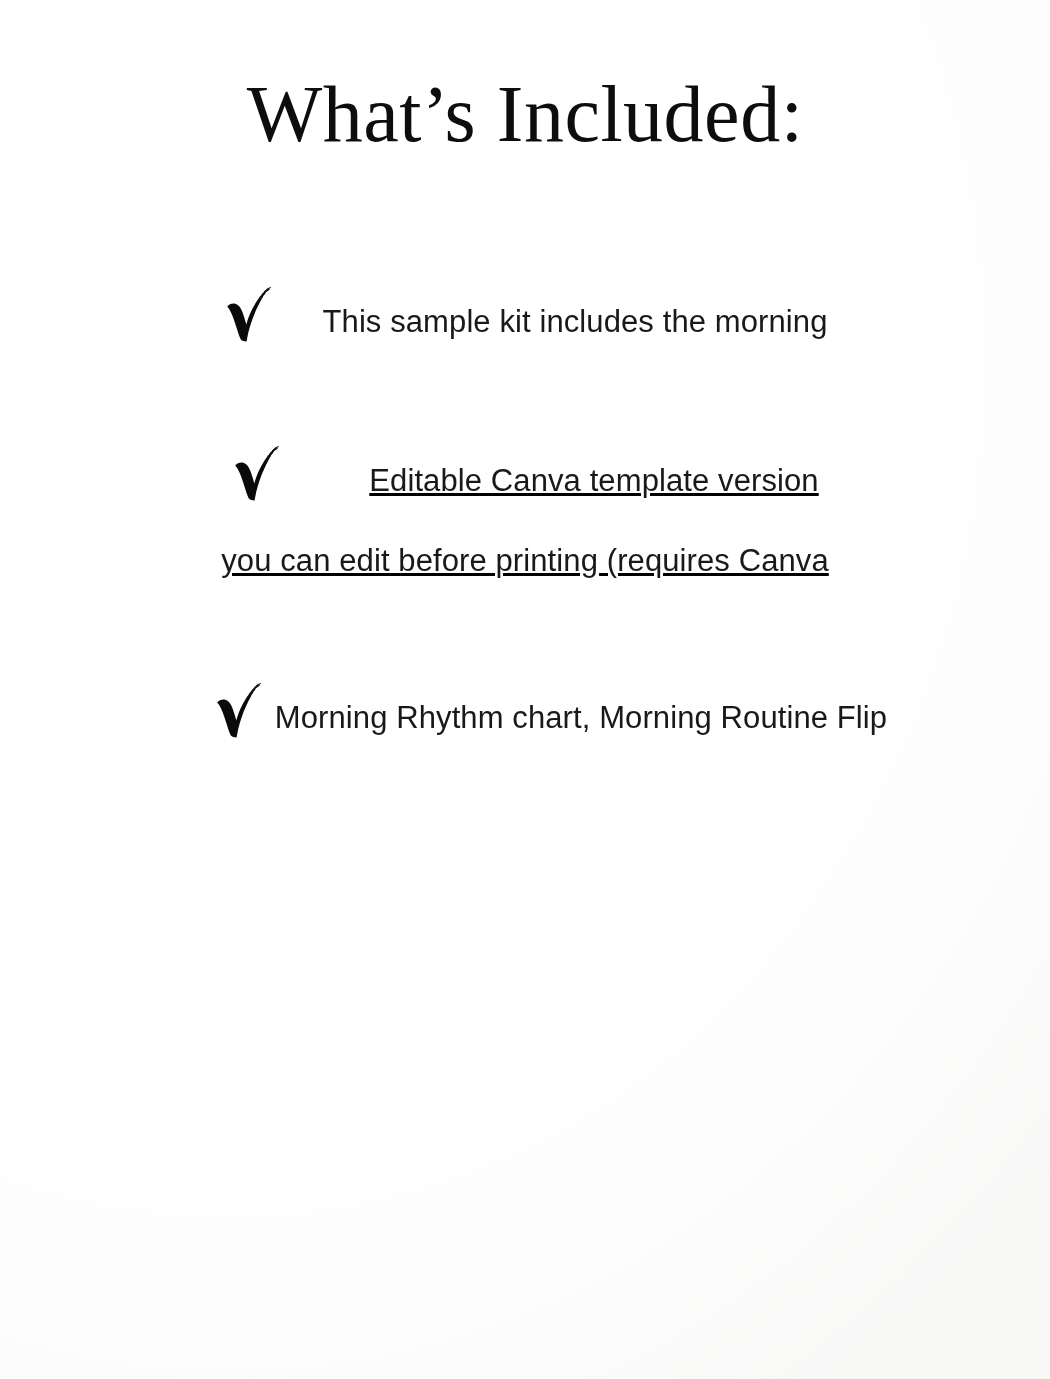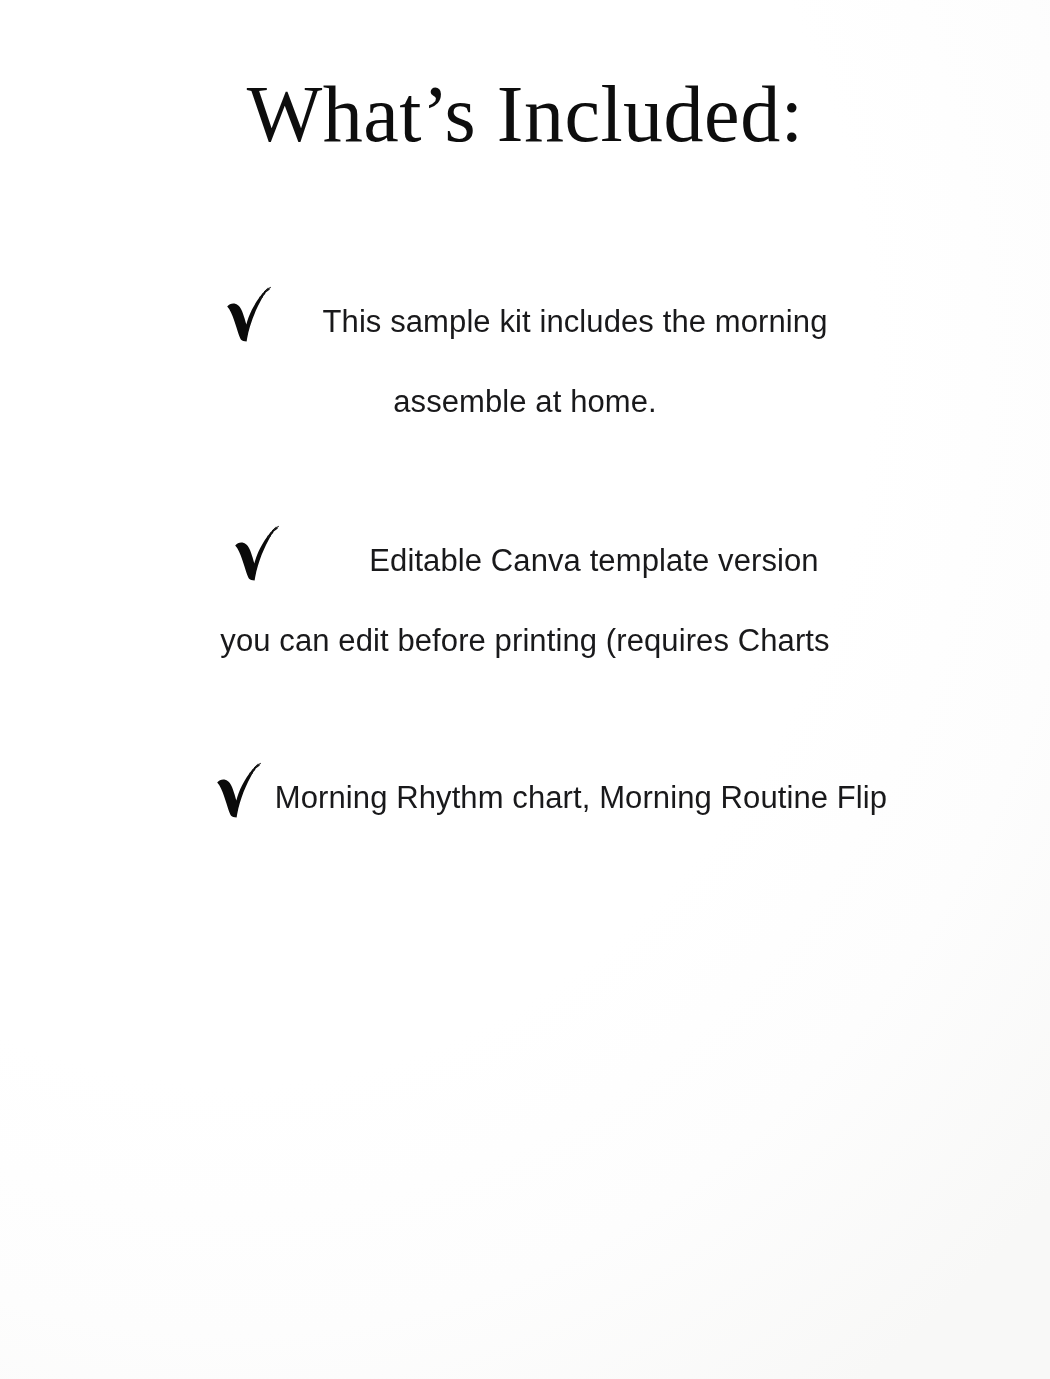--- a/index.html
+++ b/index.html
@@ -105,21 +105,21 @@
     overflow: visible;
   }
 
   
   .gap-wide   { display: inline-block; width: 48px; }
   .gap-med    { display: inline-block; width: 86px; }
   .gap-tight  { display: inline-block; width: 10px; }
 
   
   .item-1 { margin-top: 0; }
-  .item-2 { margin-top: 79px; }
+  .item-2 { margin-top: 79px; text-decoration: underline; }
   .item-3 { margin-top: 77px; margin-left: 25px; }
 </style>
 </head>
 <body>
 
 <div class="page">
 
   <div class="title-block">
     <span class="page-title">What’s Included:</span>
   </div>
@@ -156,21 +156,20 @@
               <path fill="#0a0a0a" d="M41.0,7.6 l4.6,-3.6 l1.2,1.5 l-4.8,3.5 z"></path>
               <path fill="#0a0a0a" d="M38.4,11.0 l3.2,-2.5 l0.9,1.2 l-3.3,2.5 z"></path>
               <path fill="#1a1a1a" d="M36.6,14.3 l2.5,-1.9 l0.7,1.0 l-2.6,1.9 z"></path>
               <path fill="#2a2a2a" d="M44.3,5.1 l3.1,-2.4 l0.7,0.9 l-3.2,2.4 z"></path>
               <circle fill="#1a1a1a" cx="40.0" cy="10.2" r="0.9"></circle>
               <circle fill="#1a1a1a" cx="37.2" cy="13.4" r="0.8"></circle>
               <circle fill="#2a2a2a" cx="43.4" cy="6.6" r="0.7"></circle>
             </svg>
           </span><span class="gap-wide"></span><span>This sample kit includes the morning</span>
         </span>
-        <span class="item-line">assemble at home.</span>
       </div>
     </div>
 
     <div class="list-item item-2">
       <div class="item-body">
         <span class="first-line">
           <span class="check-icon">
             <svg viewBox="0 0 52 60" xmlns="http://www.w3.org/2000/svg" aria-hidden="true">
               <path fill="#0a0a0a" d="
                 M4.2,22.6
@@ -196,21 +195,21 @@
               <path fill="#0a0a0a" d="M41.0,7.6 l4.6,-3.6 l1.2,1.5 l-4.8,3.5 z"></path>
               <path fill="#0a0a0a" d="M38.4,11.0 l3.2,-2.5 l0.9,1.2 l-3.3,2.5 z"></path>
               <path fill="#1a1a1a" d="M36.6,14.3 l2.5,-1.9 l0.7,1.0 l-2.6,1.9 z"></path>
               <path fill="#2a2a2a" d="M44.3,5.1 l3.1,-2.4 l0.7,0.9 l-3.2,2.4 z"></path>
               <circle fill="#1a1a1a" cx="40.0" cy="10.2" r="0.9"></circle>
               <circle fill="#1a1a1a" cx="37.2" cy="13.4" r="0.8"></circle>
               <circle fill="#2a2a2a" cx="43.4" cy="6.6" r="0.7"></circle>
             </svg>
           </span><span class="gap-med"></span><span>Editable Canva template version</span>
         </span>
-        <span class="item-line">you can edit before printing (requires Charts</span>
+        <span class="item-line">you can edit before printing (requires Canva</span>
       </div>
     </div>
 
     <div class="list-item item-3">
       <div class="item-body">
         <span class="first-line">
           <span class="check-icon">
             <svg viewBox="0 0 52 60" xmlns="http://www.w3.org/2000/svg" aria-hidden="true">
               <path fill="#0a0a0a" d="
                 M4.2,22.6

